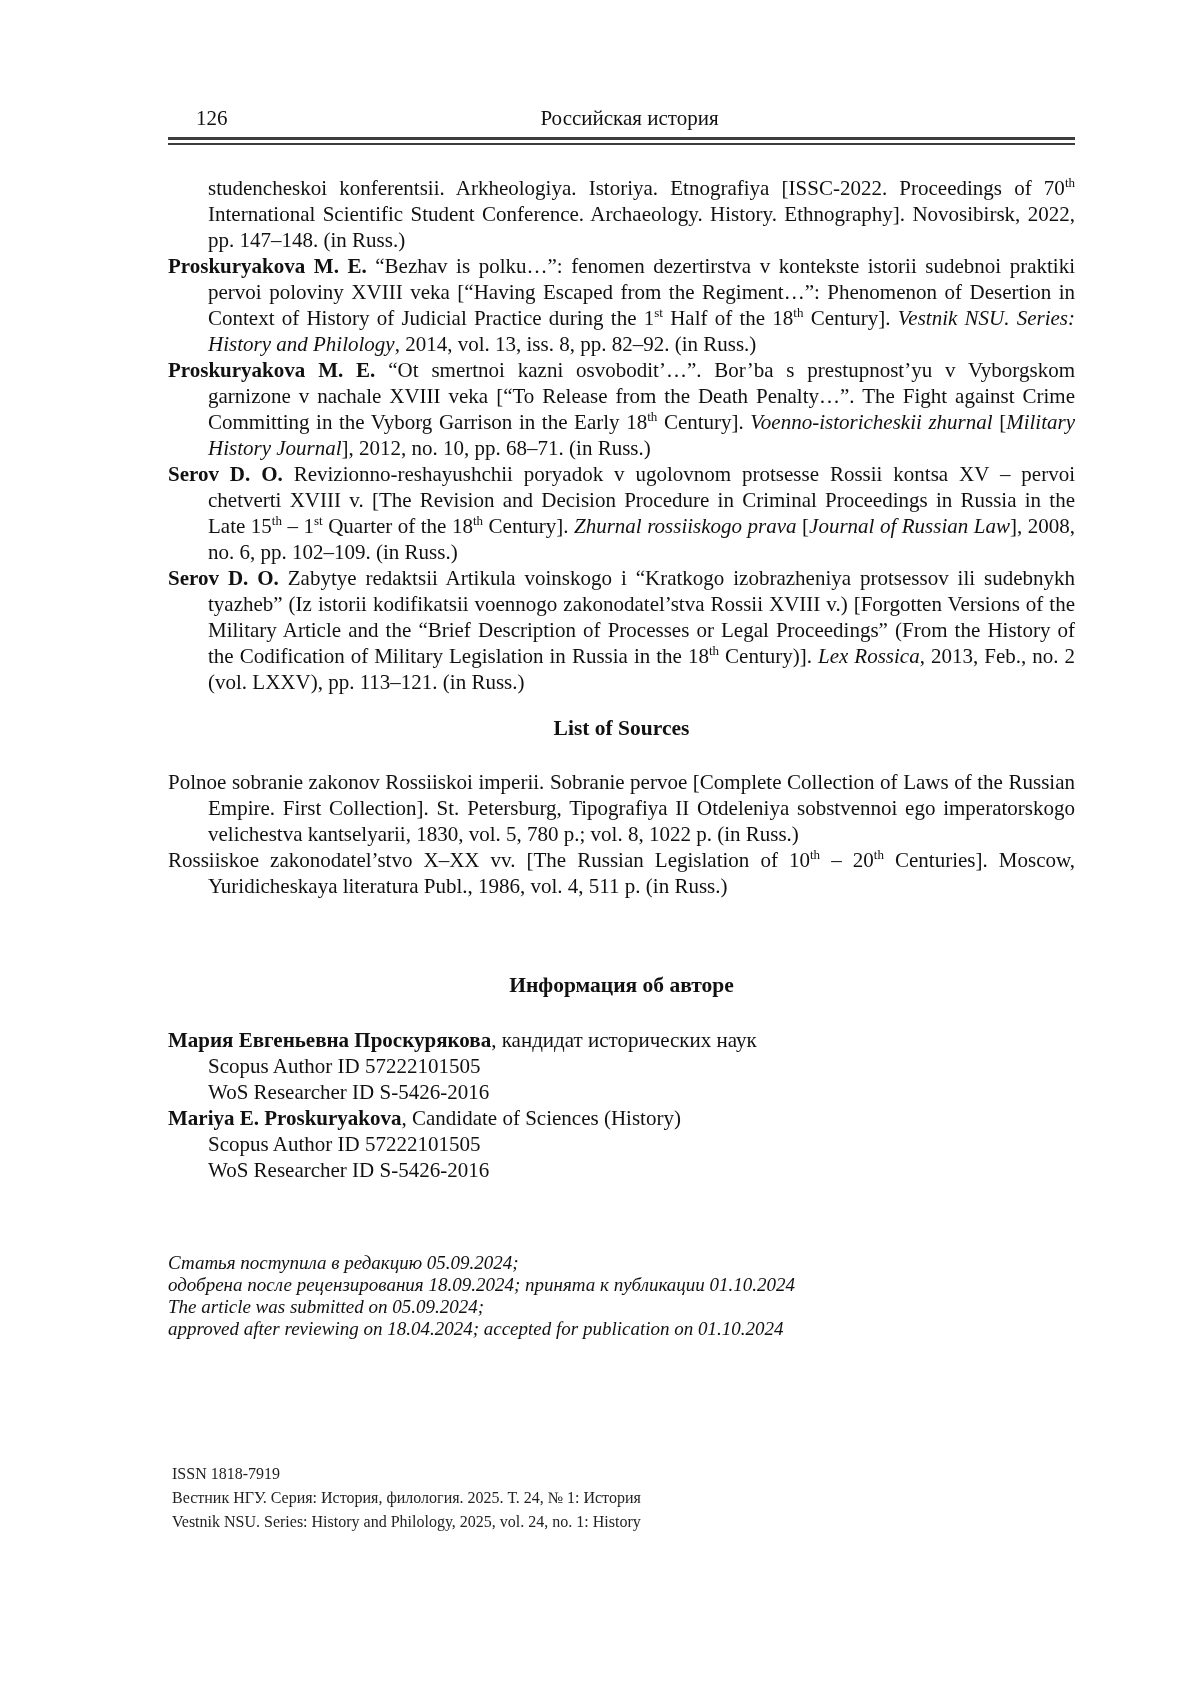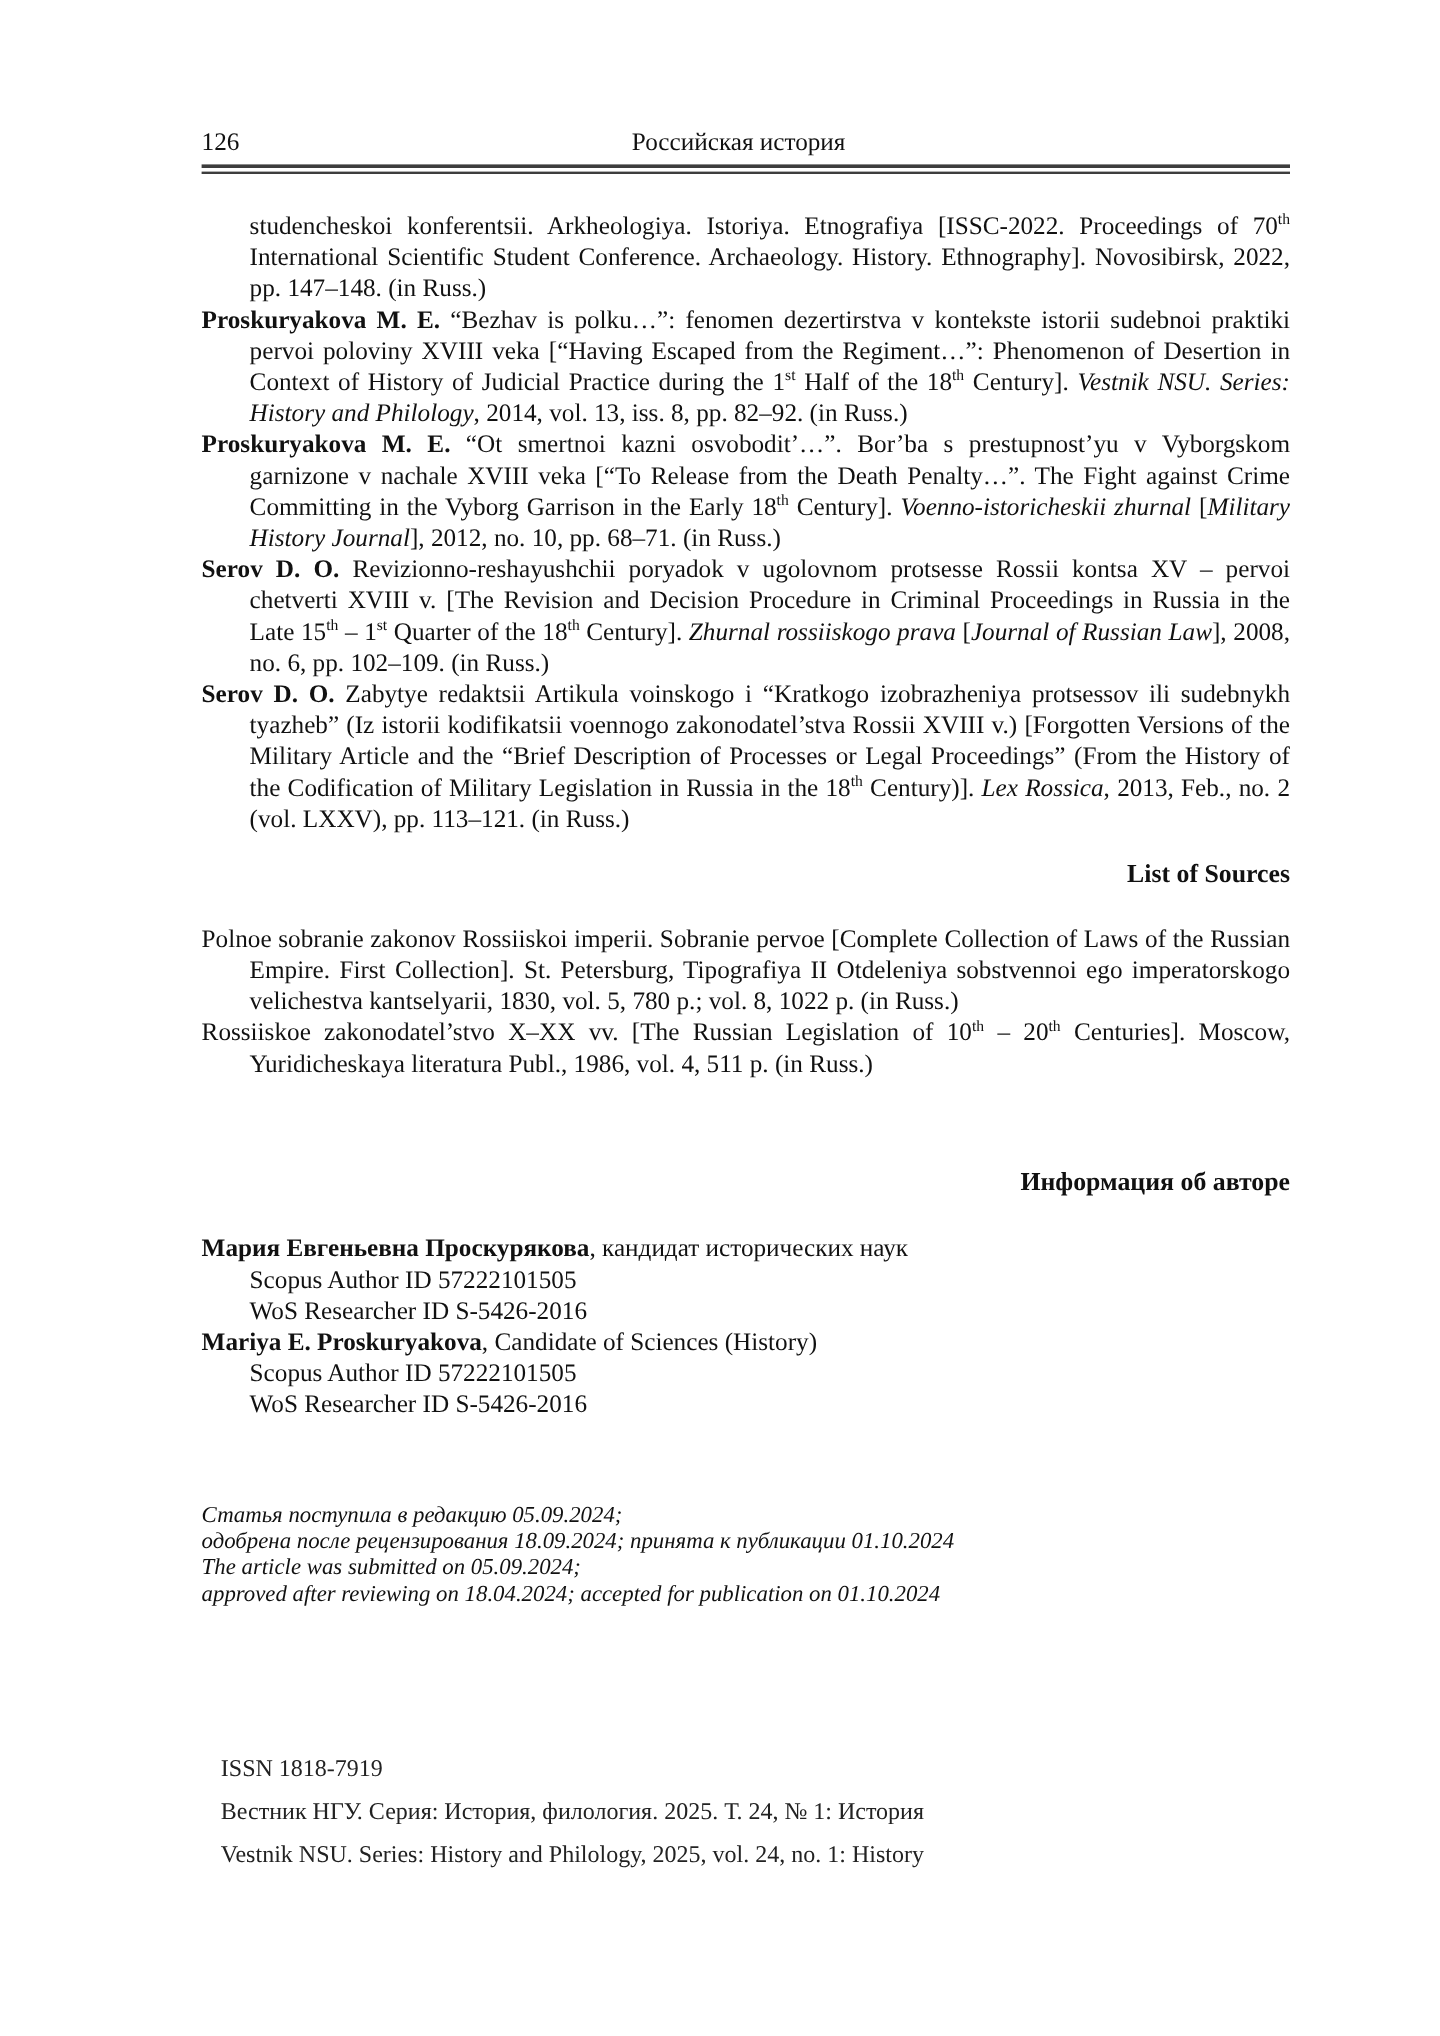--- a/index.html
+++ b/index.html
@@ -9,51 +9,51 @@
     width: 1200px;
     height: 1697px;
     background: #ffffff;
     overflow: hidden;
     font-family: "Liberation Serif", "DejaVu Serif", serif;
     color: #111111;
   }
   .content { margin-left: 168px; width: 907px; }
 
   
-  .running-head { position: relative; padding-top: 106px; font-size: 21px; line-height: 24px; }
+  .running-head { position: relative; padding-top: 106px; font-size: 21px; line-height: 24px; margin-left: 28px; }
   .rh-title { position: absolute; left: 0; right: 12px; bottom: 0; text-align: center; }
   .head-rule { margin-top: 7px; height: 3px; border-top: 3px solid #3d3d3d; border-bottom: 2px solid #3d3d3d; }
 
   
   .refs { margin-top: 30px; }
   p.ref {
     margin: 0; font-size: 21px; line-height: 26px;
     text-align: justify; padding-left: 40px; text-indent: -40px;
   }
   p.ref.cont { text-indent: 0; }
 
   .s-b { font-weight: bold; }
   .s-i { font-style: italic; }
   .s-sup { vertical-align: super; font-size: 0.62em; line-height: 0; }
 
   h2.center-heading {
     font-size: 21.5px; line-height: 26px; font-weight: bold;
-    text-align: right; margin: 20px 0 28px 0;
+    text-align: center; margin: 20px 0 28px 0;
   }
   h2.info-heading-ru { margin: 73px 0 29px 0; }
   h2.info-heading-en { margin: 22px 0 29px 0; }
 
   .author-block p { margin: 0; font-size: 21px; line-height: 26px; }
   .author-block .id-line { padding-left: 40px; }
 
   .dates { margin-top: 69px; text-align: left; }
   .dates p { margin: 0; font-size: 19px; line-height: 22px; font-style: italic; }
 
   .footer { margin-top: 124px; }
-  .footer p { margin: 16px; font-size: 20px; line-height: 20px; color: #222222; }
+  .footer p { margin: 4px; font-size: 16px; line-height: 20px; color: #222222; }
 </style>
 </head>
 <body>
 
 <div class="page">
   <div class="content">
 
     <div class="running-head">
       <span>126</span>
       <span class="rh-title">Российская история</span>

